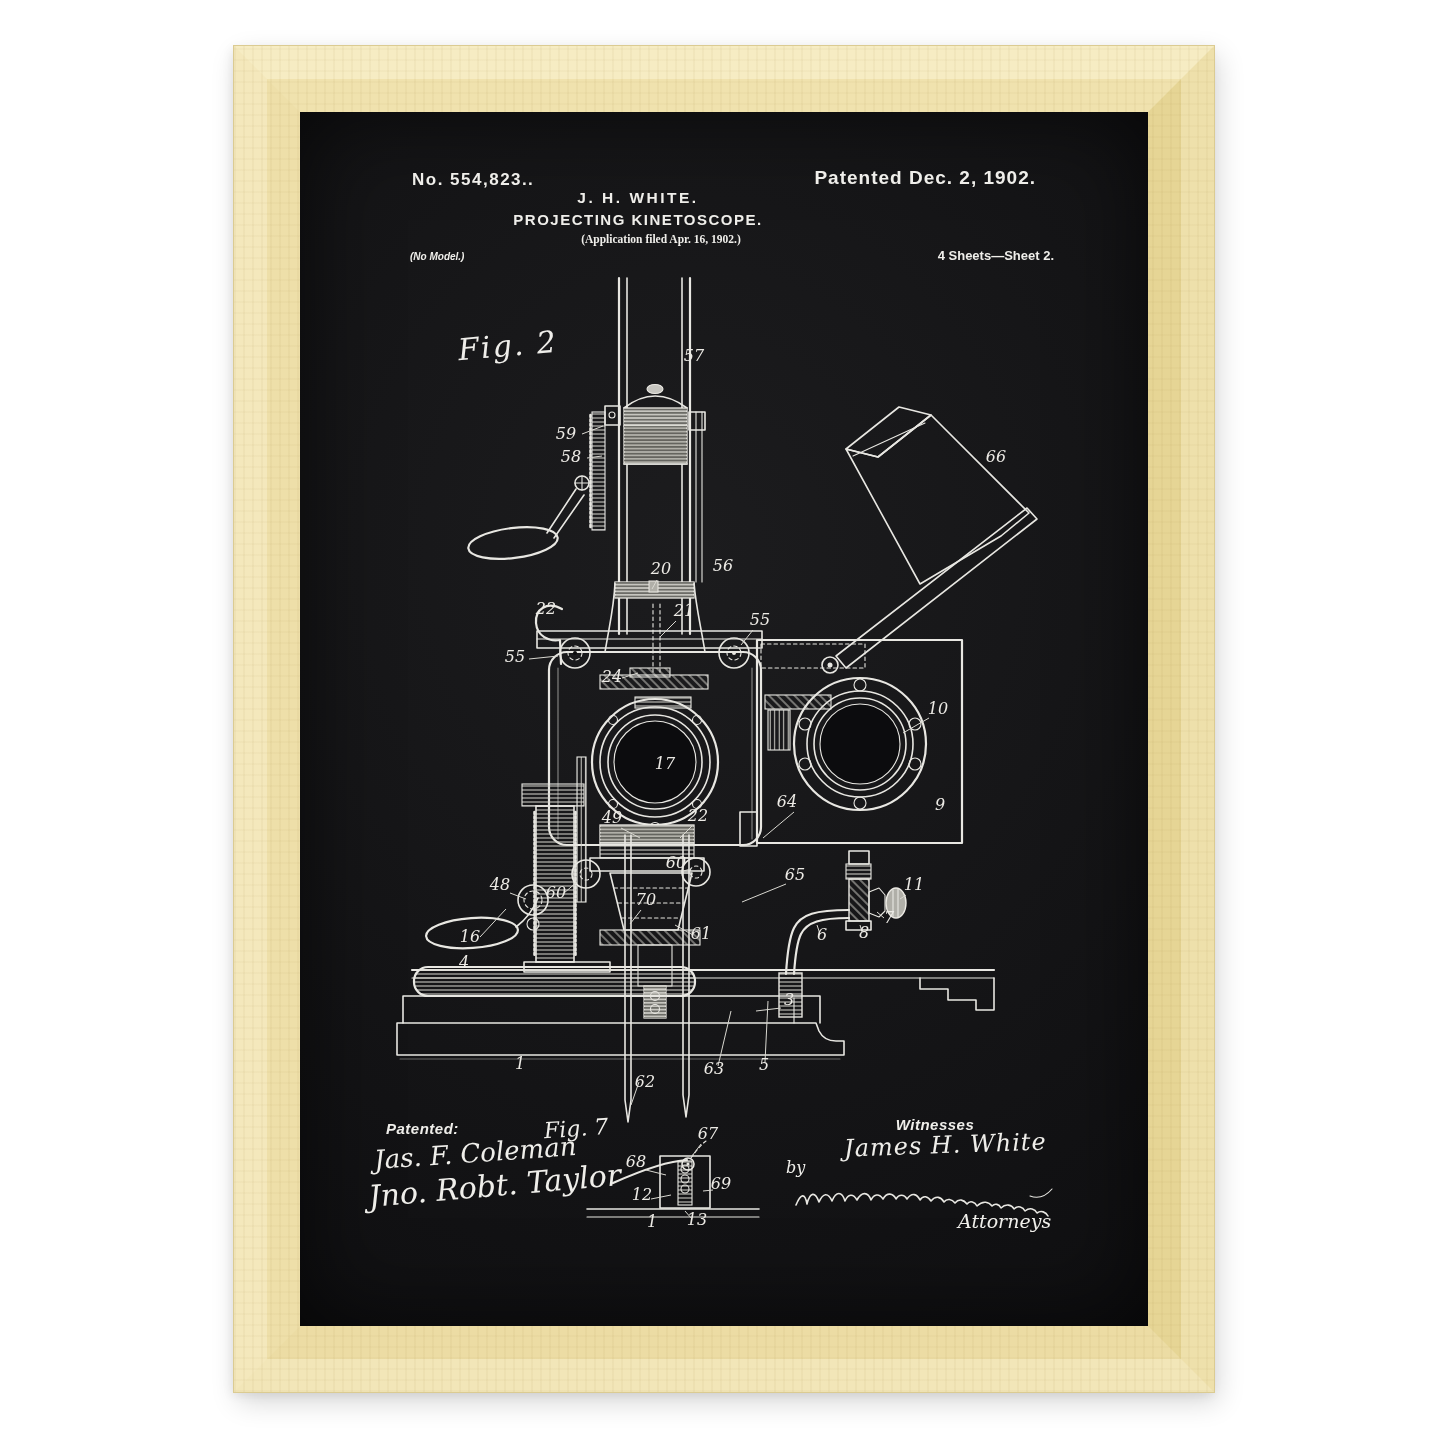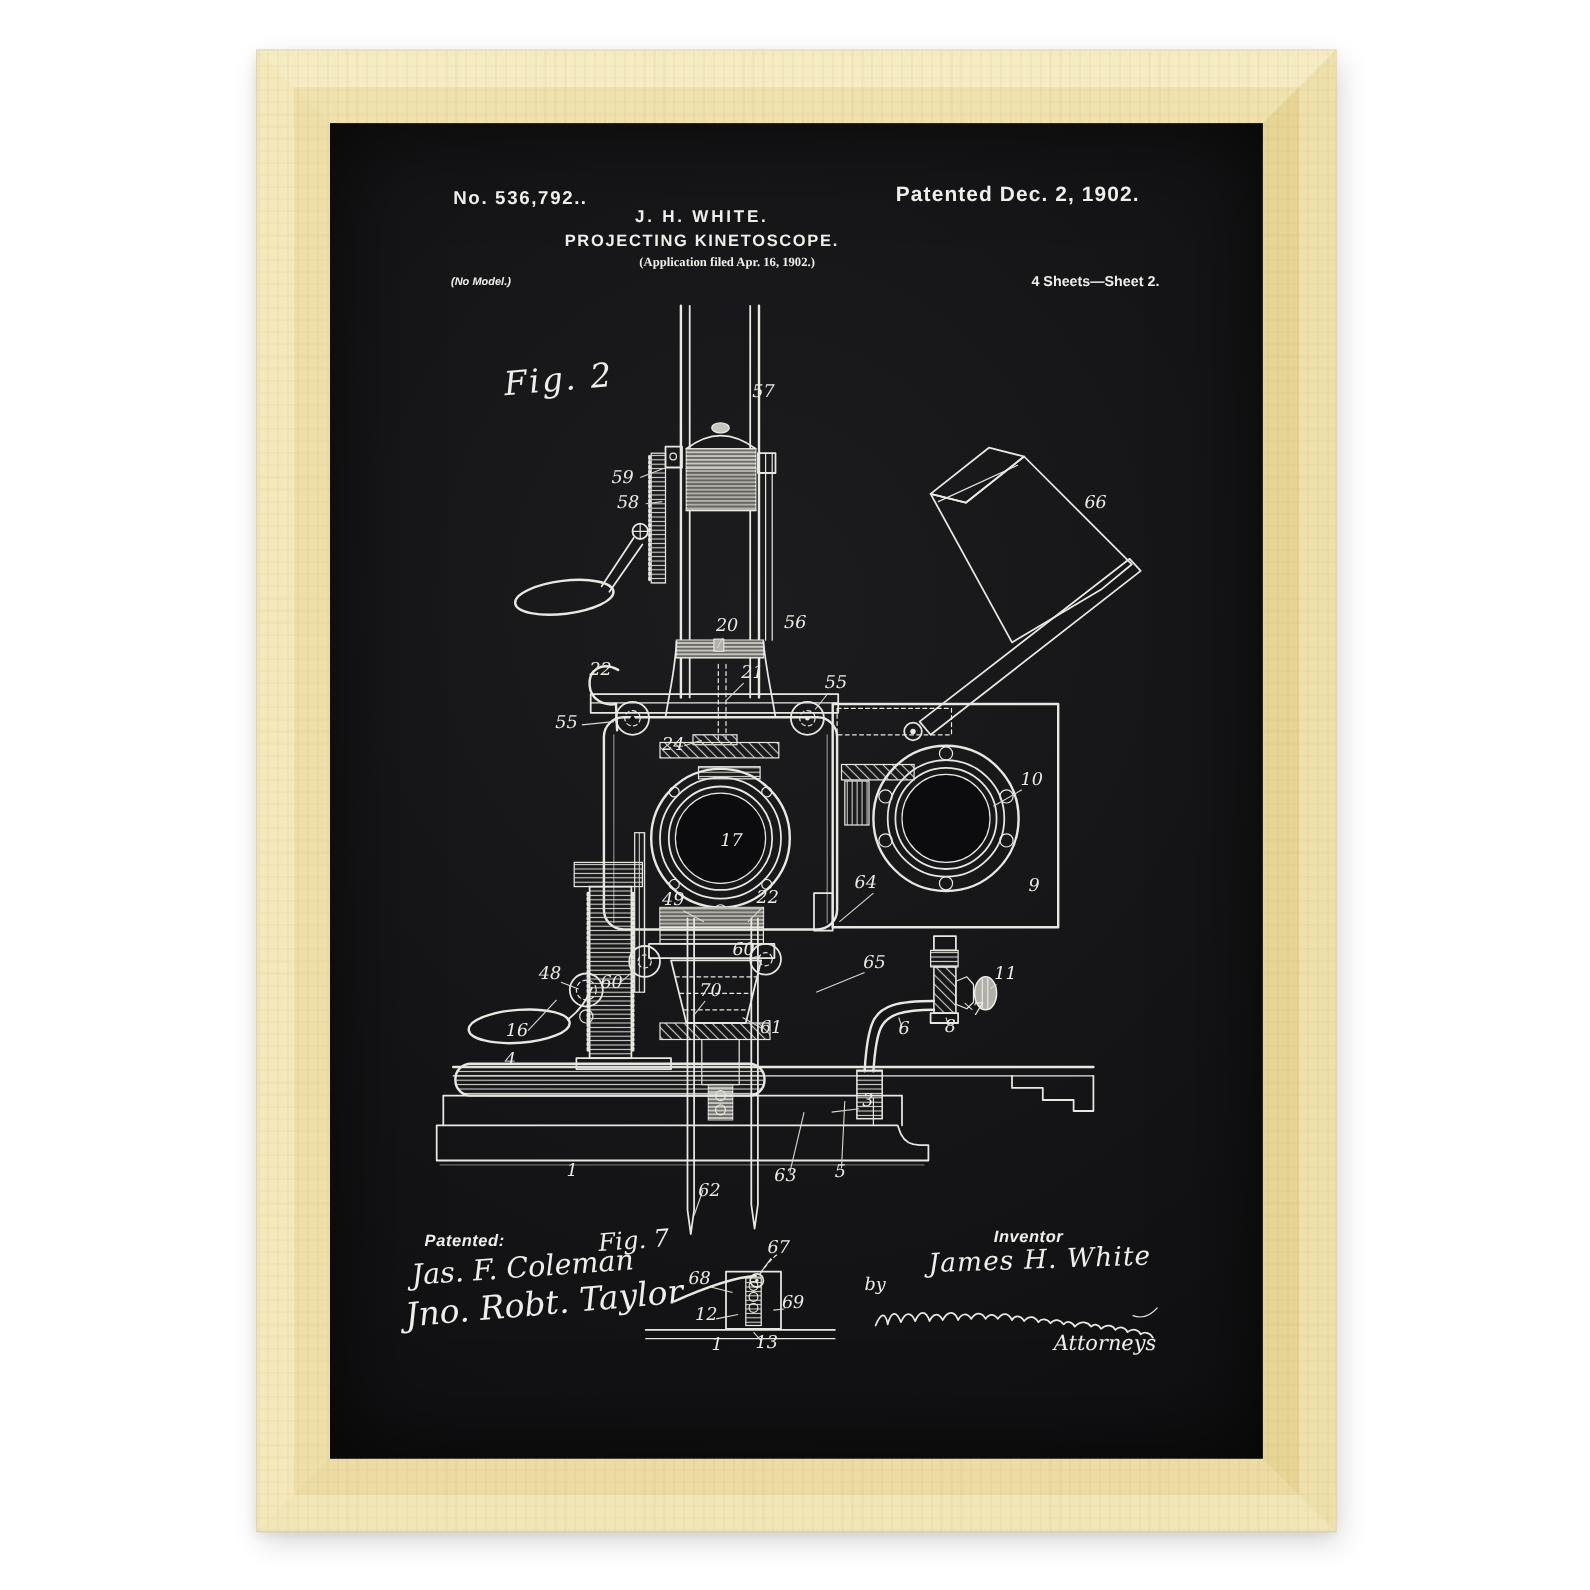--- a/index.html
+++ b/index.html
@@ -331,36 +331,36 @@
             <line x1="413" y1="1078" x2="403" y2="1079" class="ldr"></line>
             <text x="421" y="1077">69</text>
             <line x1="351" y1="1087" x2="371" y2="1083" class="ldr"></line>
             <text x="342" y="1088">12</text>
             <text x="352" y="1115">1</text>
             <line x1="392" y1="1107" x2="385" y2="1099" class="ldr"></line>
             <text x="397" y="1113">13</text>
           </g>
       </svg>
 
-      <div class="txt hdr patno">No. 536,792.</div>
+      <div class="txt hdr patno">No. 554,823.</div>
       <div class="txt hdr patdot">.</div>
       <div class="txt hdr patented">Patented Dec. 2, 1902.</div>
       <div class="txt hdr cblock jhwhite">J. H. WHITE.</div>
       <div class="txt hdr cblock ptitle">PROJECTING KINETOSCOPE.</div>
       <div class="txt hdr cblock appline">(Application filed Apr. 16, 1902.)</div>
       <div class="txt hdr nomodel">(No Model.)</div>
       <div class="txt hdr sheet">4 Sheets—Sheet 2.</div>
 
       <div class="txt script fig2">Fig. 2</div>
       <div class="txt script fig7">Fig. 7</div>
 
       <div class="txt witheads">Patented:</div>
       <div class="txt script sig1">Jas. F. Coleman</div>
       <div class="txt script sig2">Jno. Robt. Taylor</div>
 
-      <div class="txt invhead">Inventor</div>
+      <div class="txt invhead">Witnesses</div>
       <div class="txt script invname">James H. White</div>
       <div class="txt script byword">by</div>
       <div class="txt script attorneys">Attorneys</div>
 
     </div>
   </div>
 </div>
 
 </body></html>

